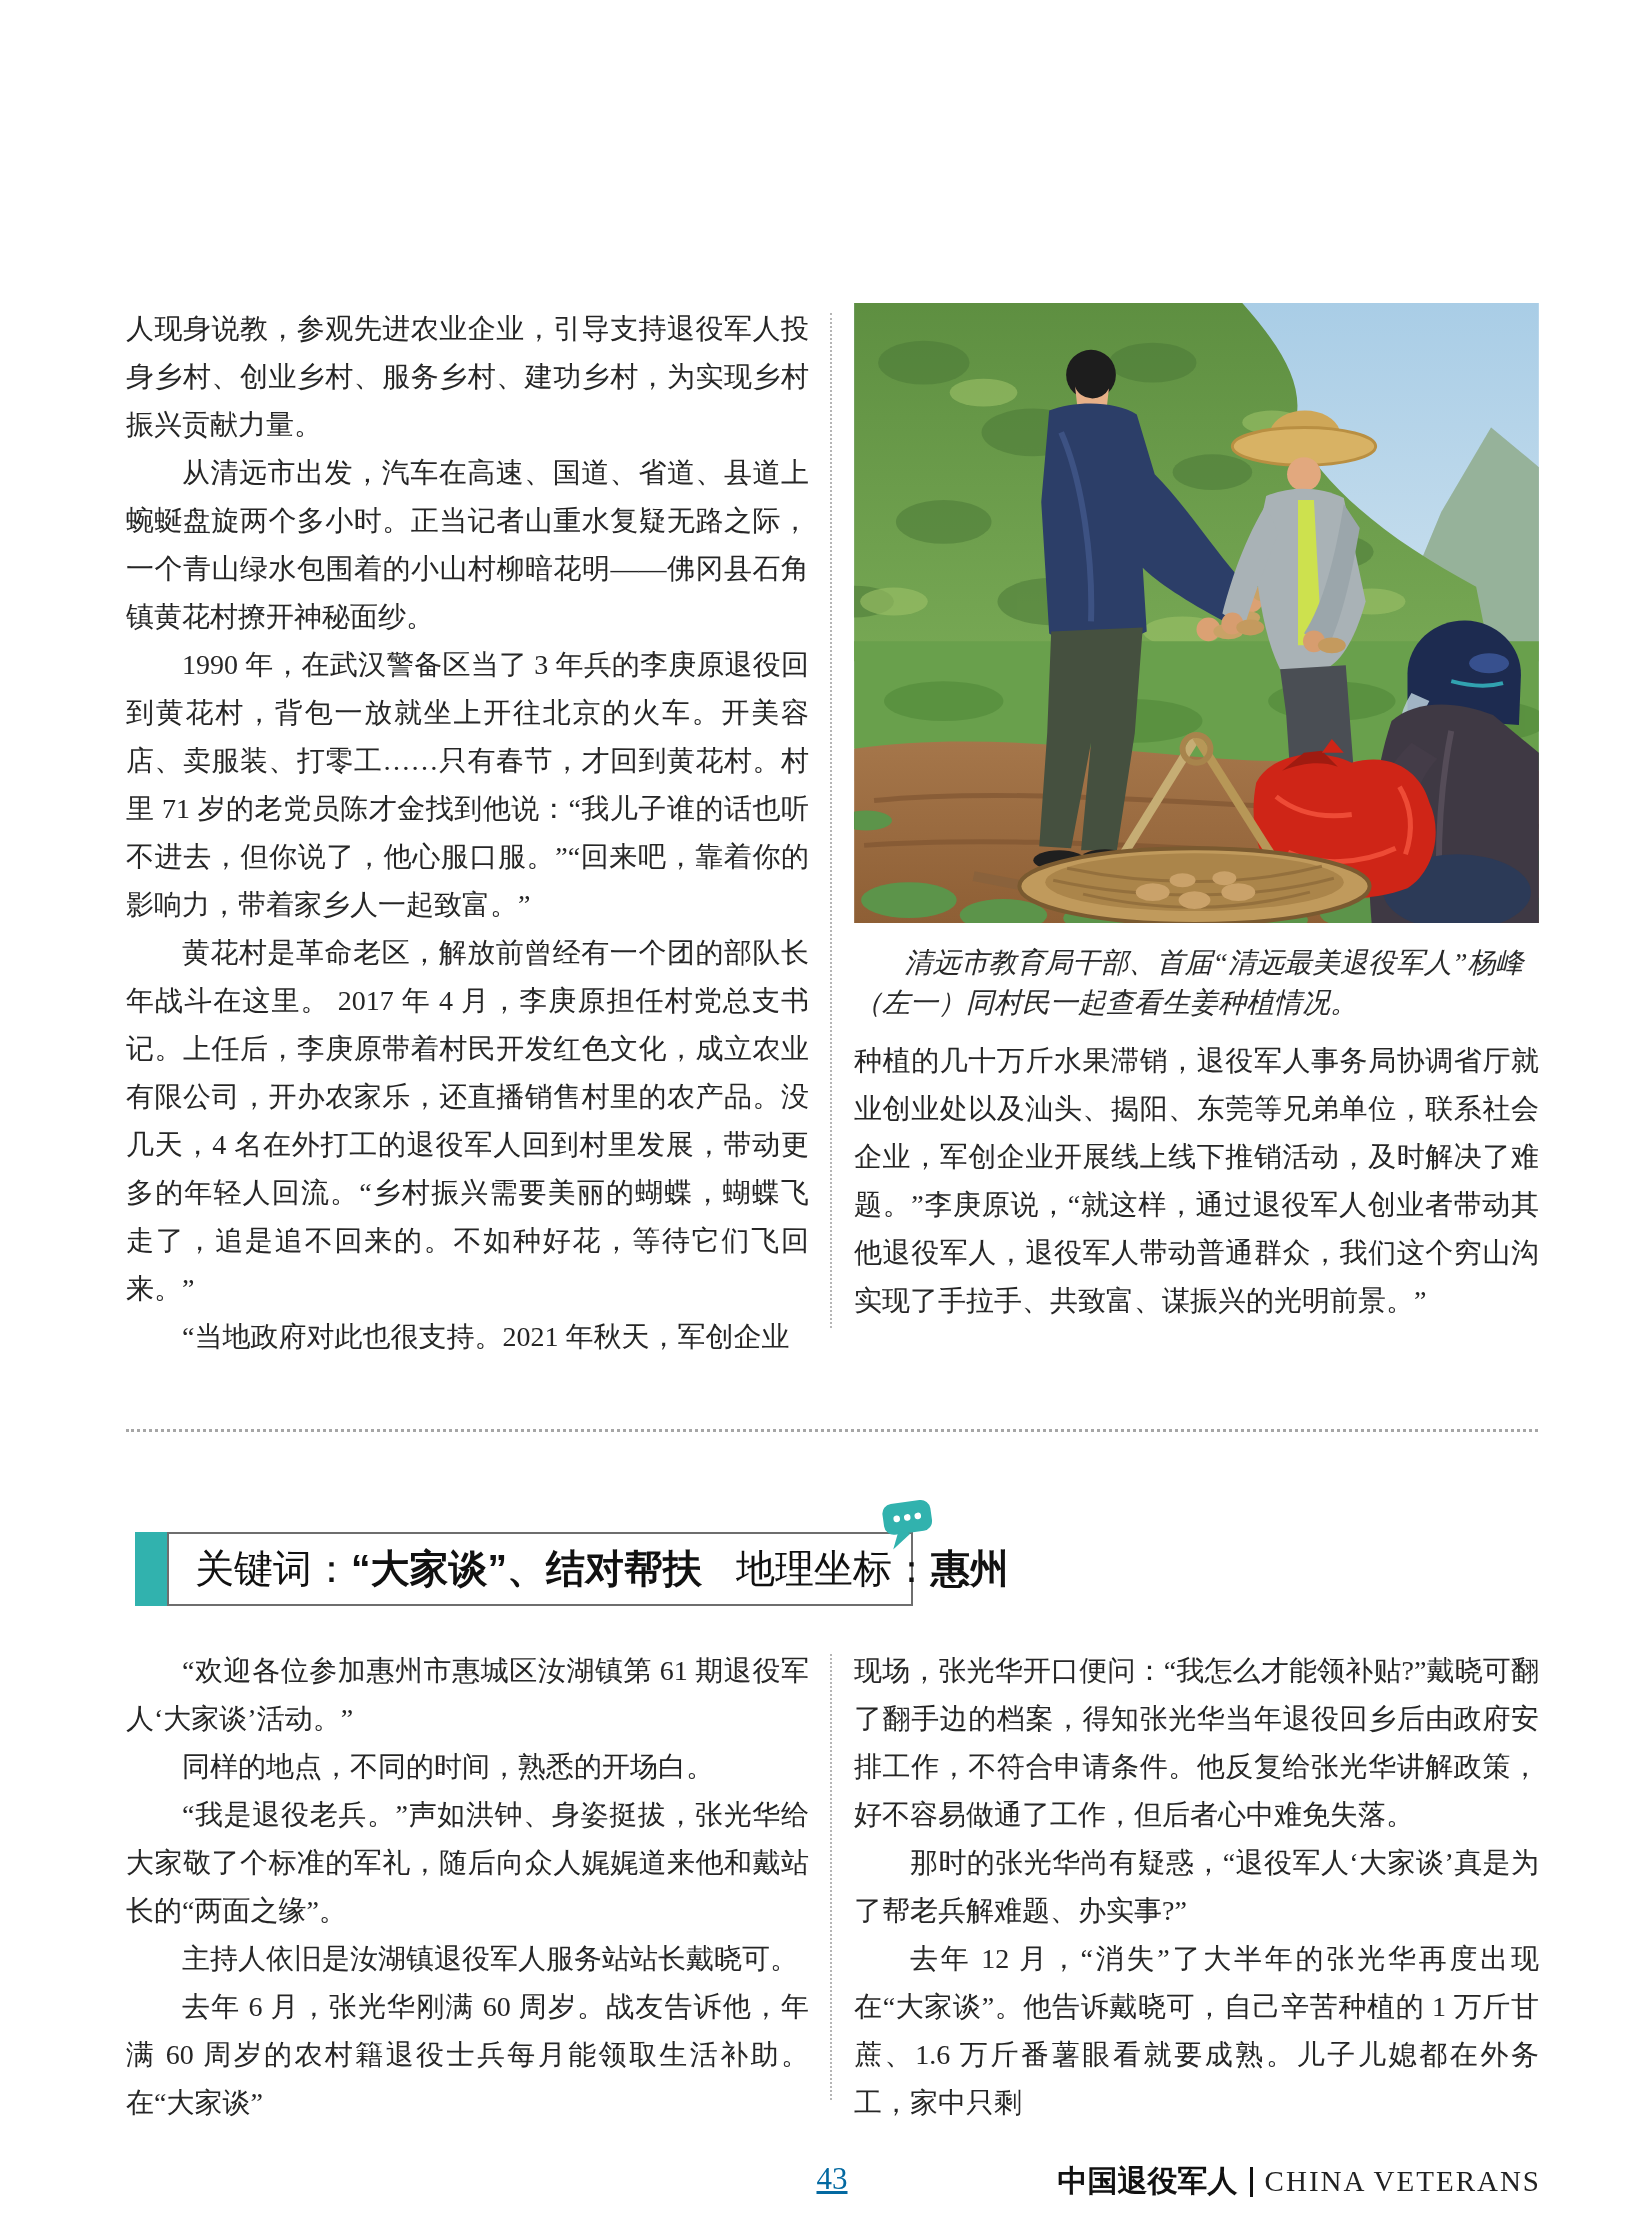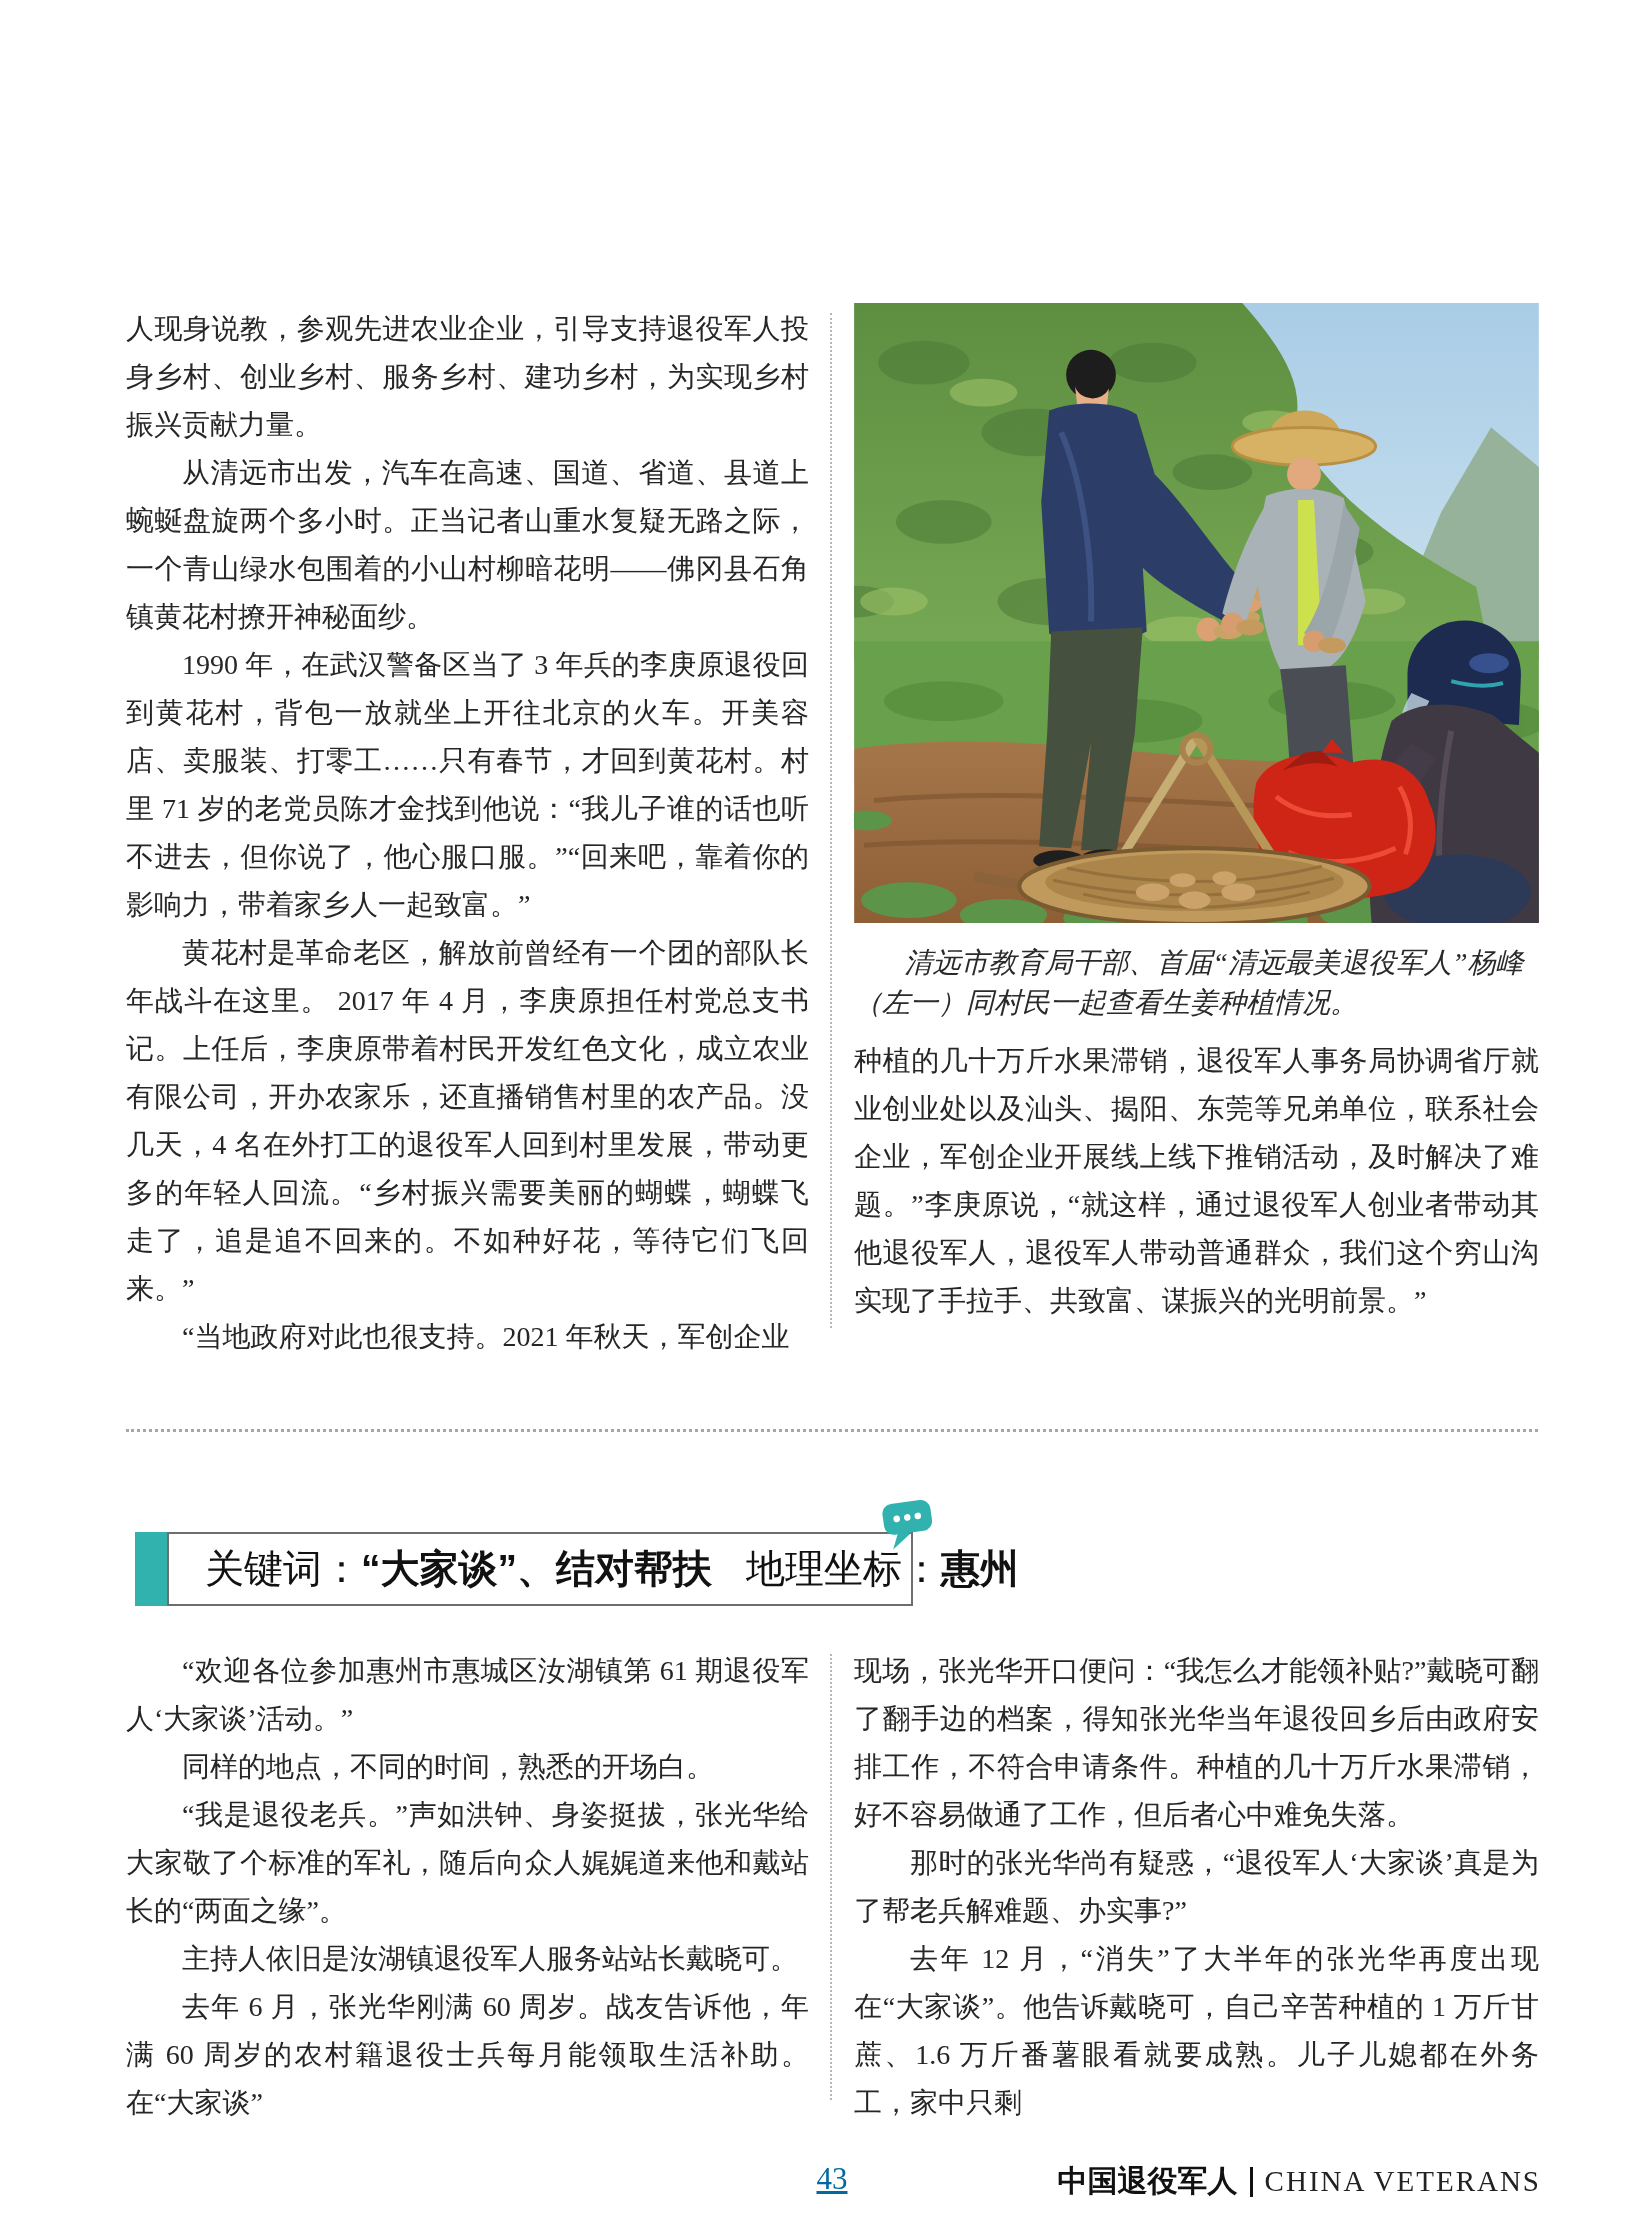--- a/index.html
+++ b/index.html
@@ -27,21 +27,21 @@
   #photo svg{display:block;}
 
   #caption{position:absolute;left:854px;top:943px;width:685px;
            font-size:28px;line-height:40px;font-style:italic;color:#2a2a2a;}
   #caption p{margin:0;text-indent:1.8em;}
 
   
   #kw-accent{position:absolute;left:135px;top:1532px;width:32px;height:74px;background:#31b2ae;}
   #kw-box{position:absolute;left:167px;top:1532px;width:746px;height:74px;background:#fff;
           border:2px solid #6e6e6e;box-sizing:border-box;display:flex;align-items:center;
-          padding-left:36px;font-family:"Liberation Sans","DejaVu Sans",sans-serif;
+          padding-left:26px;font-family:"Liberation Sans","DejaVu Sans",sans-serif;
           font-size:39px;color:#111;white-space:nowrap;}
   #kw-box .kw-bold{font-weight:bold;}
   #kw-sep{display:inline-block;width:3px;height:42px;background:#c9c9c9;margin:0 18px 0 16px;}
   #kw-chat{position:absolute;left:880px;top:1496px;width:58px;height:54px;
            transform:rotate(-8deg);}
 
   
   #footer-num{position:absolute;left:126px;top:2161px;width:1412px;text-align:center;
               font-size:31px;color:#0369a1;text-decoration:underline;}
   #footer-journal{position:absolute;top:2161px;right:105px;display:flex;align-items:center;
@@ -250,21 +250,21 @@
   <p>“欢迎各位参加惠州市惠城区汝湖镇第 61 期退役军人‘大家谈’活动。”</p>
   <p>同样的地点，不同的时间，熟悉的开场白。</p>
   <p>“我是退役老兵。”声如洪钟、身姿挺拔，张光华给大家敬了个标准的军礼，随后向众人娓娓道来他和戴站长的“两面之缘”。</p>
   <p>主持人依旧是汝湖镇退役军人服务站站长戴晓可。</p>
   <p>去年 6 月，张光华刚满 60 周岁。战友告诉他，年满 60 周岁的农村籍退役士兵每月能领取生活补助。在“大家谈”</p>
 </div>
 
 <div class="vdivider" id="divider-bottom"></div>
 
 <div class="textcol" id="col-bot-right">
-  <p class="noind">现场，张光华开口便问：“我怎么才能领补贴?”戴晓可翻了翻手边的档案，得知张光华当年退役回乡后由政府安排工作，不符合申请条件。种植的几十万斤水果滞销，好不容易做通了工作，但后者心中难免失落。</p>
+  <p class="noind">现场，张光华开口便问：“我怎么才能领补贴?”戴晓可翻了翻手边的档案，得知张光华当年退役回乡后由政府安排工作，不符合申请条件。他反复给张光华讲解政策，好不容易做通了工作，但后者心中难免失落。</p>
   <p>那时的张光华尚有疑惑，“退役军人‘大家谈’真是为了帮老兵解难题、办实事?”</p>
   <p>去年 12 月，“消失”了大半年的张光华再度出现在“大家谈”。他告诉戴晓可，自己辛苦种植的 1 万斤甘蔗、1.6 万斤番薯眼看就要成熟。儿子儿媳都在外务工，家中只剩</p>
 </div>
 
 <div id="footer-num">43</div>
 <div id="footer-journal">
   <span class="cn">中国退役军人</span>
   <span class="bar"></span>
   <span class="en">CHINA VETERANS</span>
 </div>

